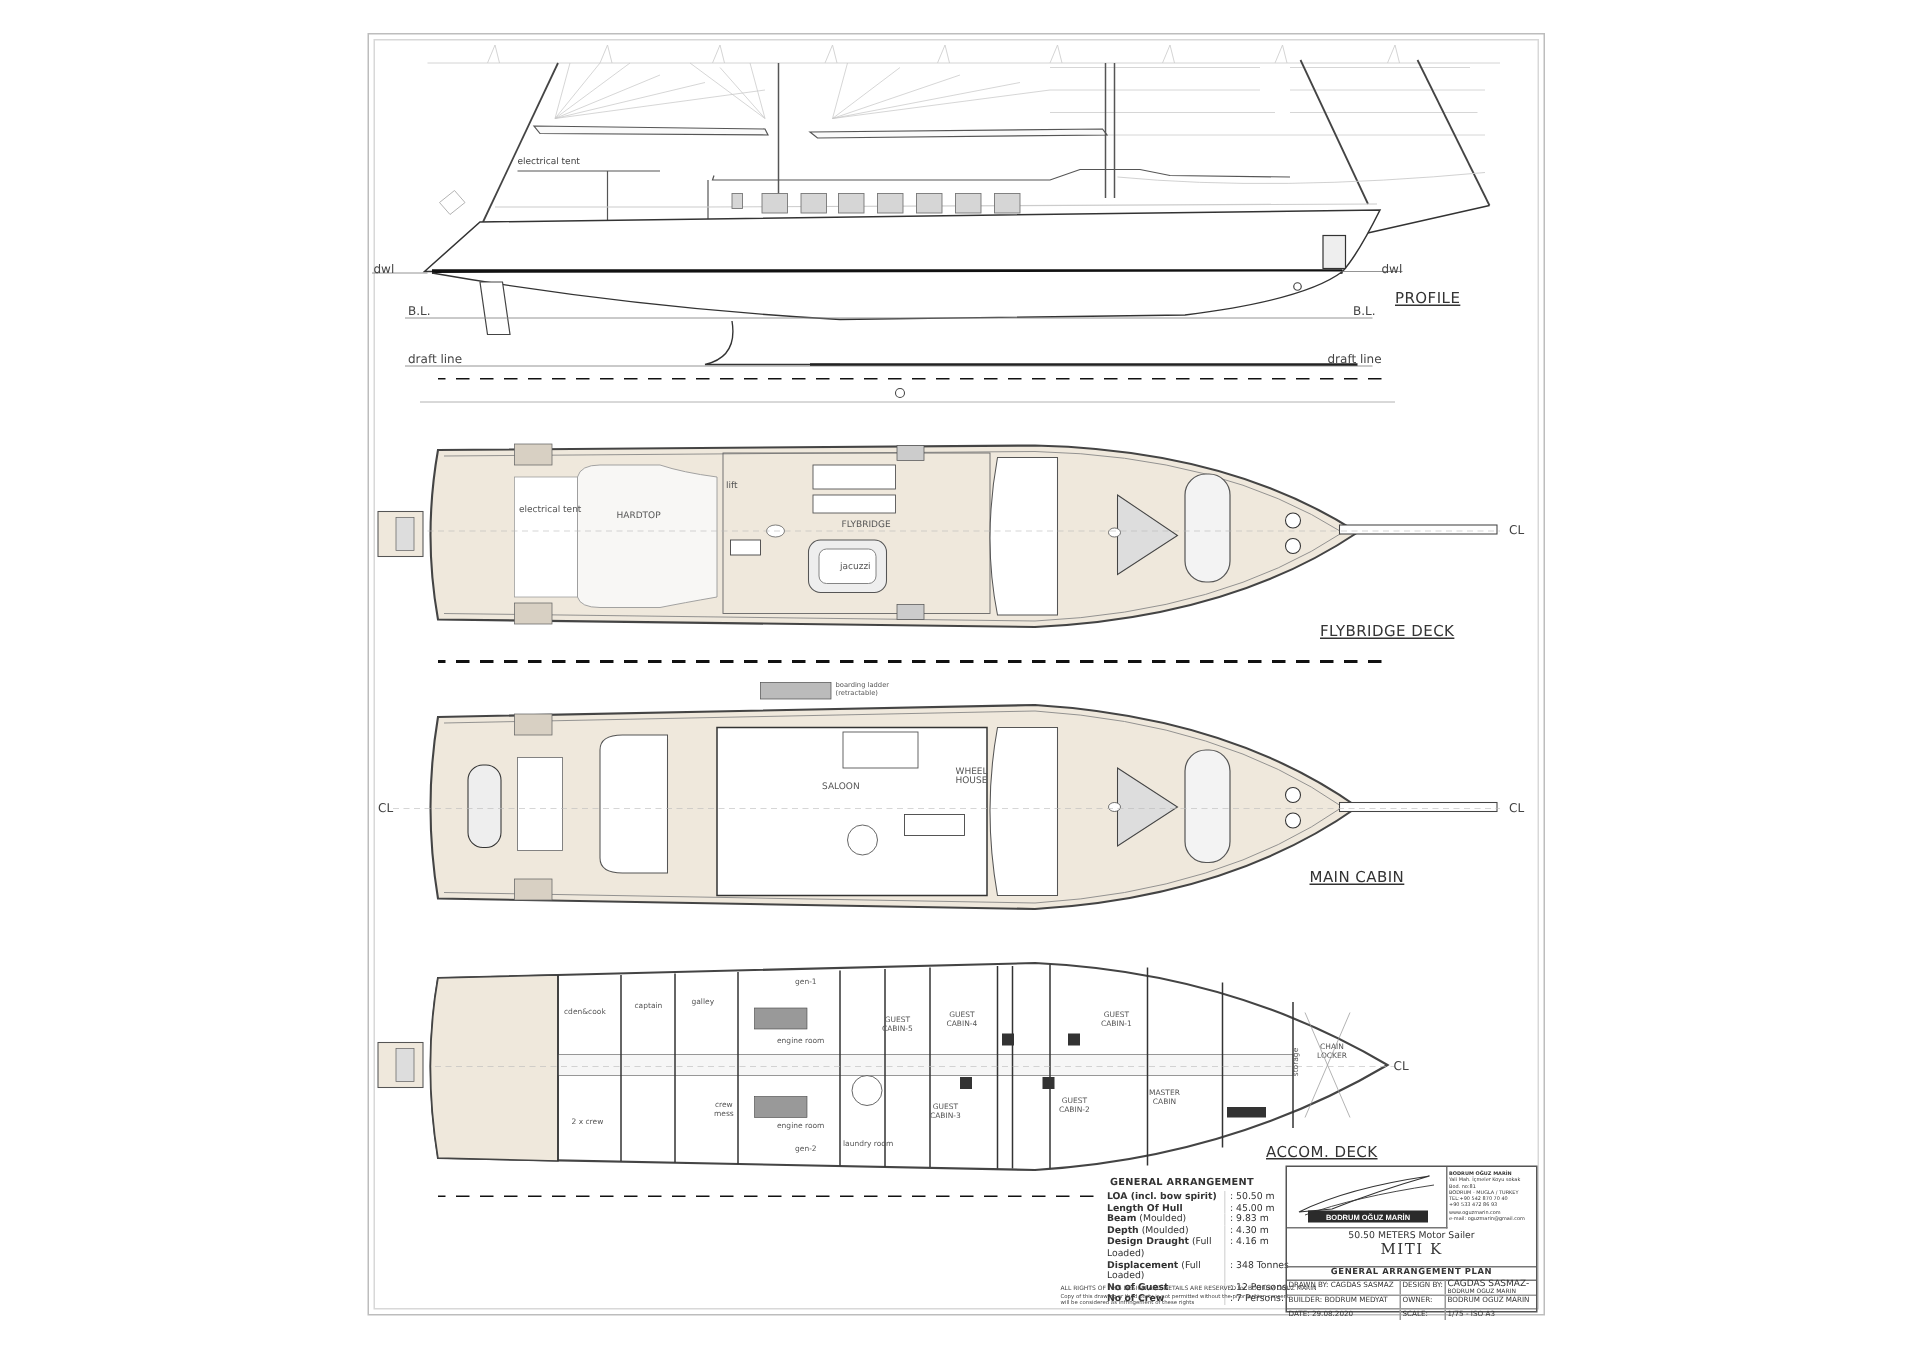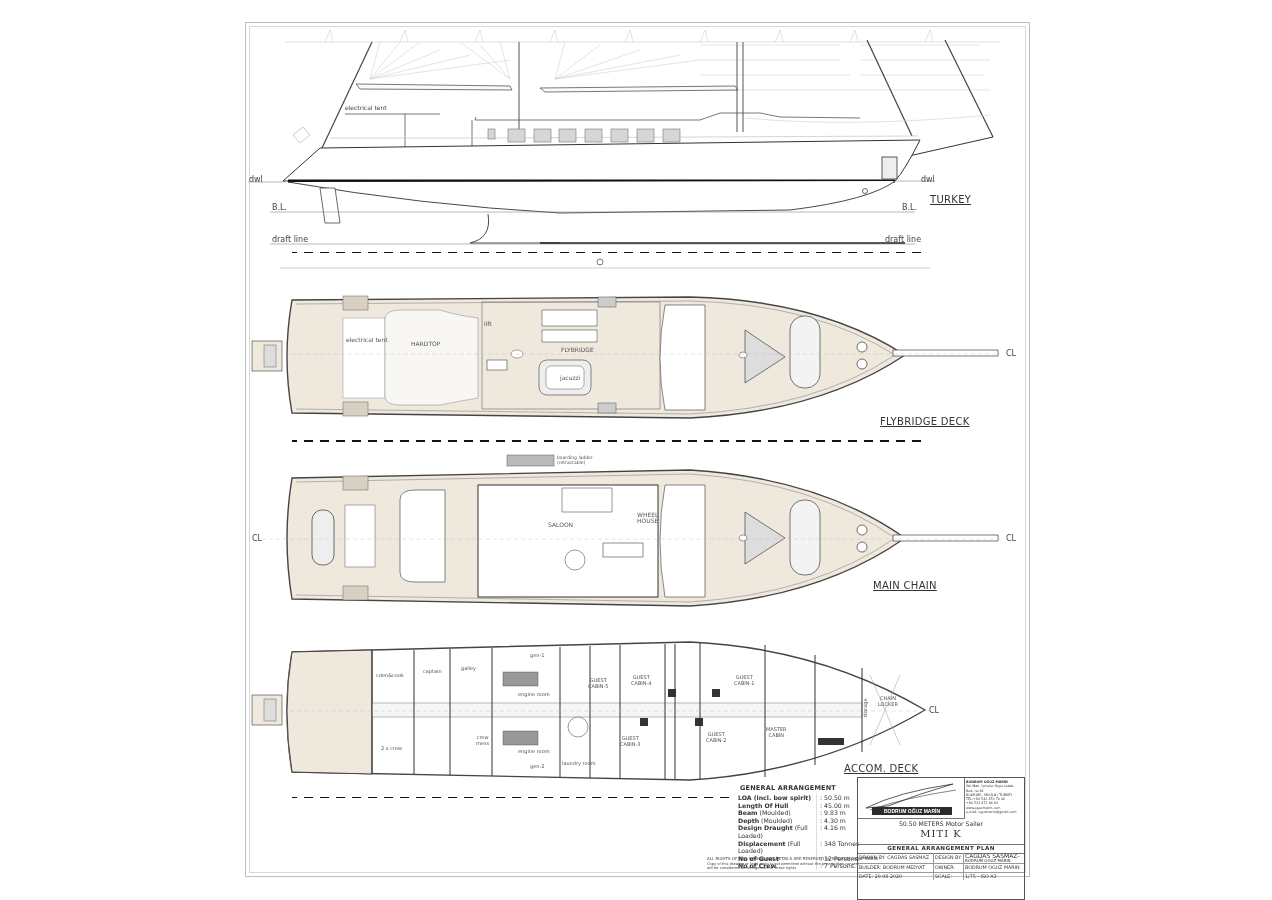--- a/index.html
+++ b/index.html
@@ -13,21 +13,21 @@
   .room{position:absolute;font-size:5px;color:#555;white-space:nowrap;text-align:center;line-height:6px;}
   
   .props{position:absolute;left:738px;top:784px;width:128px;}
   .props .ptitle{font-size:6.5px;font-weight:bold;margin-left:2px;margin-bottom:2px;letter-spacing:0.2px;}
   .props .row{display:flex;font-size:6.2px;line-height:7.6px;}
   .props .k{width:78px;}
   .props .k b{font-weight:bold;}
   .props .v{flex:1;border-left:1px solid #ddd;padding-left:3px;}
   .rights{position:absolute;left:707px;top:857px;font-size:3.6px;color:#444;white-space:nowrap;line-height:4.5px;}
   
-  .tb{position:absolute;left:857px;top:777px;width:168px;height:123px;border:1px solid #555;box-sizing:border-box;font-size:5.5px;}
+  .tb{position:absolute;left:857px;top:777px;width:168px;height:98px;border:1px solid #555;box-sizing:border-box;font-size:5.5px;}
   .tb .logo{position:absolute;left:0;top:0;width:106px;height:40px;border-right:1px solid #777;border-bottom:1px solid #777;}
   .tb .addr{position:absolute;left:108px;top:2px;width:58px;font-size:3.3px;line-height:4.3px;color:#333;}
   .tb .addr div:first-child{font-weight:bold;}
   .tb .proj{position:absolute;left:0;top:40px;width:166px;height:26px;border-bottom:1px solid #777;text-align:center;}
   .tb .proj .sub{font-size:6.2px;margin-top:2px;}
   .tb .proj .name{font-size:10px;font-family:"DejaVu Serif",serif;letter-spacing:1px;margin-top:1px;}
   .tb .gap{position:absolute;left:0;top:66px;width:166px;height:9px;border-bottom:1px solid #777;text-align:center;font-weight:bold;font-size:5.6px;line-height:9px;letter-spacing:0.4px;}
   .tb .grid{position:absolute;left:0;top:75px;width:166px;}
   .tb .grow{display:flex;border-bottom:1px solid #999;height:7.5px;line-height:7.5px;font-size:4.8px;}
   .tb .grow:first-child{height:10px;line-height:10px;}
@@ -156,21 +156,21 @@
   <line x1="540" y1="243" x2="905" y2="243" stroke="#222" stroke-width="1.6"></line>
 </svg>
 
 <span class="small" style="left:345px;top:104px;font-size:6px;">electrical tent</span>
 <span class="small" style="left:249px;top:175px;">dwl</span>
 <span class="small" style="left:921px;top:175px;">dwl</span>
 <span class="small" style="left:272px;top:203px;">B.L.</span>
 <span class="small" style="left:902px;top:203px;">B.L.</span>
 <span class="small" style="left:272px;top:235px;">draft line</span>
 <span class="small" style="left:885px;top:235px;">draft line</span>
-<span class="view-title" style="left:930px;top:194px;">TURKEY</span>
+<span class="view-title" style="left:930px;top:194px;">PROFILE</span>
 
 <svg class="draw" width="1272" height="900">
   <defs>
     <pattern id="dash" width="16" height="4" patternUnits="userSpaceOnUse">
       <rect x="0" y="0" width="9" height="2" fill="#111"></rect>
     </pattern>
   </defs>
   <rect x="292" y="251" width="630" height="2" fill="url(#dash)"></rect>
   <line x1="280" y1="268" x2="930" y2="268" stroke="#999" stroke-width="0.5"></line>
   <circle cx="600" cy="262" r="3" fill="none" stroke="#444" stroke-width="0.7"></circle>
@@ -247,21 +247,21 @@
   <circle cx="862" cy="530" r="5" fill="#fff" stroke="#333" stroke-width="0.7"></circle>
   <circle cx="862" cy="547" r="5" fill="#fff" stroke="#333" stroke-width="0.7"></circle>
   <rect x="893" y="535" width="105" height="6" fill="#fff" stroke="#444" stroke-width="0.7"></rect>
   <line x1="262" y1="539" x2="1000" y2="539" stroke="#bbb" stroke-width="0.4" stroke-dasharray="4,3"></line>
 </svg>
 <span class="lbl" style="left:557px;top:455px;font-size:4.5px;line-height:5px;"><span>boarding ladder</span><br><span>(retractable)</span></span>
 <span class="lbl" style="left:548px;top:521px;">SALOON</span>
 <span class="lbl" style="left:637px;top:512px;line-height:6px;"><span>WHEEL</span><br><span>HOUSE</span></span>
 <span class="small" style="left:252px;top:534px;">CL</span>
 <span class="small" style="left:1006px;top:534px;">CL</span>
-<span class="view-title" style="left:873px;top:580px;">MAIN CHAIN</span>
+<span class="view-title" style="left:873px;top:580px;">MAIN CABIN</span>
 
 <svg class="draw" width="1272" height="900">
   <path d="M292,652 L690,642 Q820,648 925,710 Q820,772 690,780 L292,772 Q282,710 292,652 Z" fill="#fff" stroke="#444" stroke-width="1.4"></path>
   <path d="M292,652 L372,650 L372,774 L292,772 Q282,710 292,652 Z" fill="#efe8dc" stroke="#444" stroke-width="1"></path>
   <rect x="252" y="695" width="30" height="30" fill="#efe8dc" stroke="#555" stroke-width="0.7"></rect>
   <rect x="264" y="699" width="12" height="22" fill="#ddd" stroke="#666" stroke-width="0.5"></rect>
 
   <rect x="372" y="703" width="490" height="14" fill="#f6f6f6" stroke="#777" stroke-width="0.5"></rect>
 
   <g stroke="#333" stroke-width="1">

